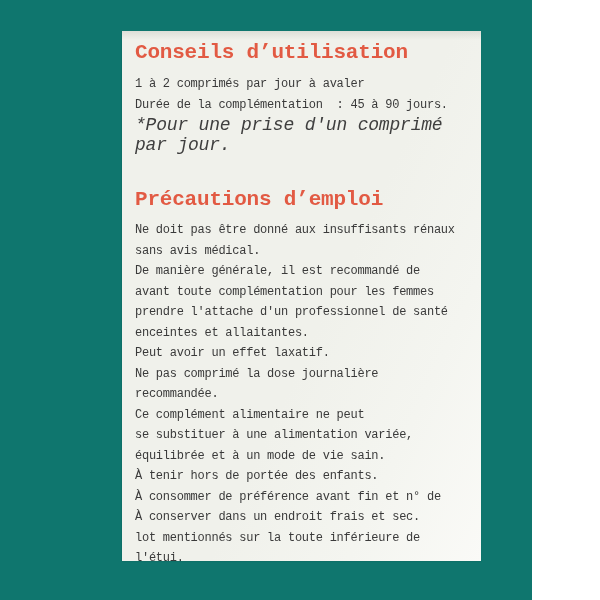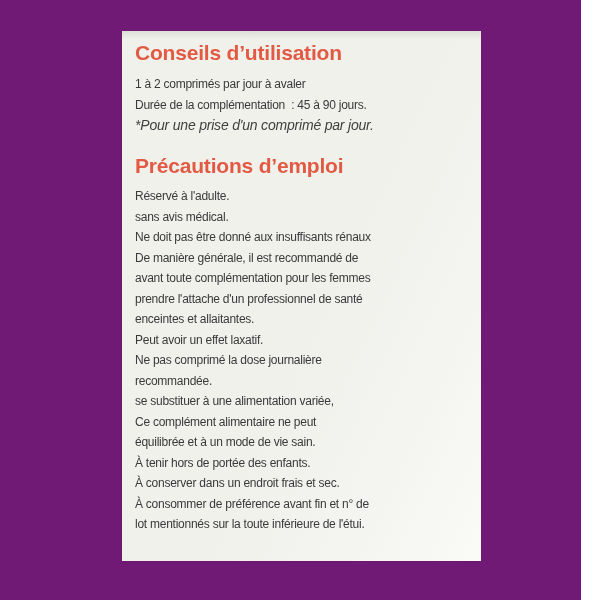--- a/index.html
+++ b/index.html
@@ -2,25 +2,25 @@
 <html><head>
 <meta charset="utf-8">
 <style>
   html, body {
     margin: 0;
     padding: 0;
     background: #ffffff;
   }
   .page {
     position: relative;
-    width: 581px;
+    width: 532px;
     height: 600px;
-    background: #701a75;
+    background: #0f766e;
     overflow: hidden;
-    font-family: Liberation Sans, sans-serif;
+    font-family: Liberation Mono, monospace;
   }
   .panel {
     position: absolute;
     left: 122px;
     top: 31px;
     width: 359px;
     height: 530px;
     box-sizing: border-box;
     padding: 9px 8px 0 13px;
     background:
@@ -30,30 +30,30 @@
   }
   .title {
     margin: 0;
     font-size: 21px;
     line-height: 26px;
     font-weight: bold;
     letter-spacing: -0.2px;
     color: #e25a43;
   }
   .sec1 .title { margin-bottom: 8px; }
-  .sec2 { margin-top: 18px; }
+  .sec2 { margin-top: 32px; }
   .sec2 .title { margin-bottom: 7px; }
   .line {
     font-size: 12px;
     line-height: 20.5px;
     letter-spacing: -0.25px;
     color: #3a3a3a;
   }
   .footnote {
-    font-size: 14px;
+    font-size: 18px;
     line-height: 20px;
     font-style: italic;
     letter-spacing: -0.2px;
     color: #3f3f3f;
   }
 </style>
 </head>
 <body>
 
 <div class="page">
@@ -61,33 +61,32 @@
 
     <section class="sec1">
       <h2 class="title">Conseils d’utilisation</h2>
       <div class="line">1 à 2 comprimés par jour à avaler</div>
       <div class="line">Durée de la complémentation&nbsp; : 45 à 90 jours.</div>
       <div class="footnote">*Pour une prise d'un comprimé par jour.</div>
     </section>
 
     <section class="sec2">
       <h2 class="title">Précautions d’emploi</h2>
-      <div class="line">Réservé à l'adulte.</div>
+      <div class="line">Ne doit pas être donné aux insuffisants rénaux</div>
       <div class="line">sans avis médical.</div>
-      <div class="line">Ne doit pas être donné aux insuffisants rénaux</div>
       <div class="line">De manière générale, il est recommandé de</div>
       <div class="line">avant toute complémentation pour les femmes</div>
       <div class="line">prendre l'attache d'un professionnel de santé</div>
       <div class="line">enceintes et allaitantes.</div>
       <div class="line">Peut avoir un effet laxatif.</div>
       <div class="line">Ne pas comprimé la dose journalière</div>
       <div class="line">recommandée.</div>
+      <div class="line">Ce complément alimentaire ne peut</div>
       <div class="line">se substituer à une alimentation variée,</div>
-      <div class="line">Ce complément alimentaire ne peut</div>
       <div class="line">équilibrée et à un mode de vie sain.</div>
       <div class="line">À tenir hors de portée des enfants.</div>
+      <div class="line">À consommer de préférence avant fin et n° de</div>
       <div class="line">À conserver dans un endroit frais et sec.</div>
-      <div class="line">À consommer de préférence avant fin et n° de</div>
       <div class="line">lot mentionnés sur la toute inférieure de l'étui.</div>
     </section>
 
   </div>
 </div>
 
 </body></html>

